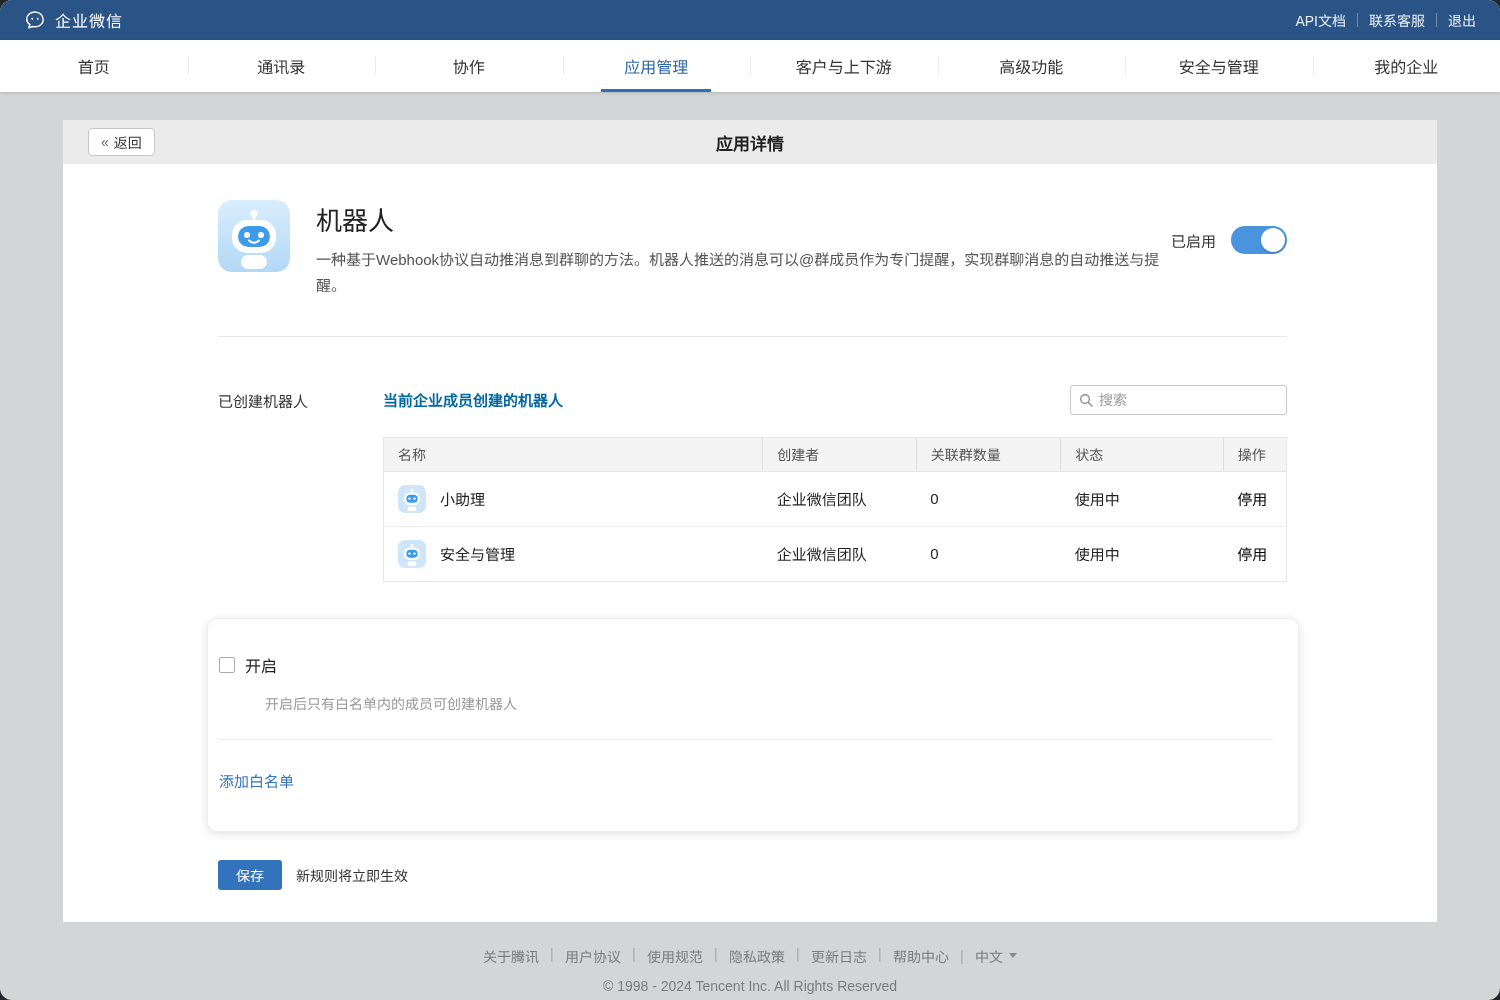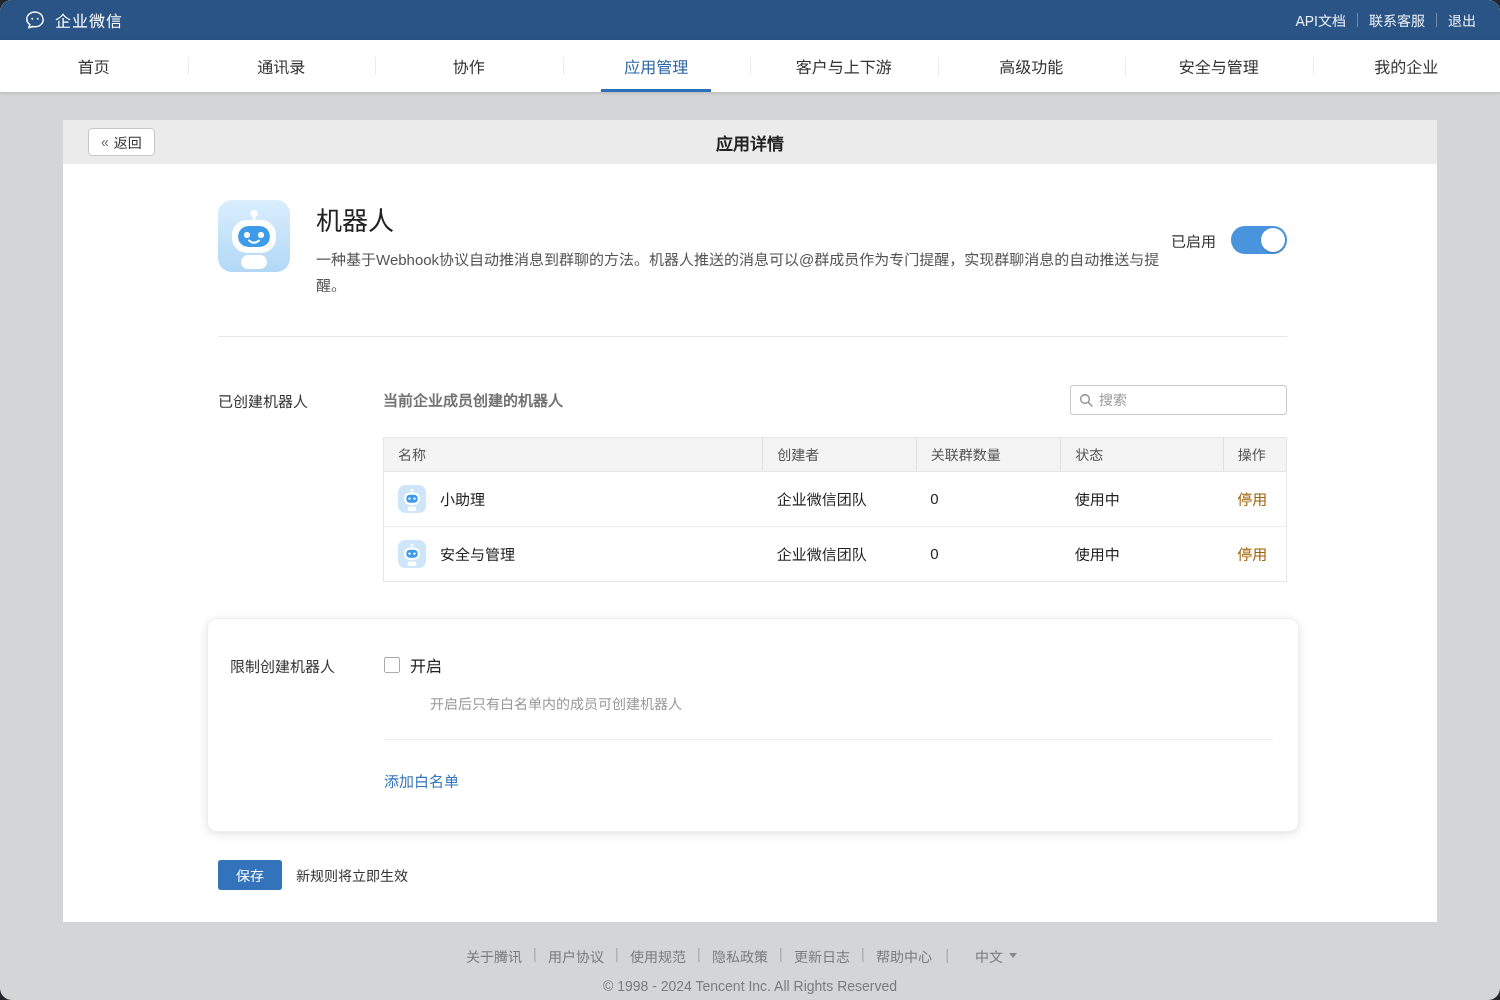--- a/index.html
+++ b/index.html
@@ -78,21 +78,21 @@
     background:#fff; box-shadow:0 1px 2px rgba(0,0,0,0.2);
   }
   .divider { border-bottom:1px solid #e7e7e7; margin-top:36px; }
 
   
   .two-col { display:flex; }
   .col-label { width:165px; flex-shrink:0; font-size:15px; color:#333; padding-top:5px; }
   .col-body { flex:1; min-width:0; }
   .robots-section { margin-top:48px; }
   .section-head { display:flex; align-items:center; justify-content:space-between; }
-  .section-title { font-size:15px; font-weight:bold; color:#737373; }
+  .section-title { font-size:15px; font-weight:bold; color:#0369a1; }
   .search-box {
     width:217px; height:30px; background:#fff; border:1px solid #c9c9c9; border-radius:3px;
     display:flex; align-items:center; padding:0 8px; gap:6px; cursor:text;
   }
   .search-box input {
     border:none; outline:none; flex:1; font-size:14px; color:#333; background:transparent;
     font-family:"Liberation Sans","DejaVu Sans",sans-serif;
   }
   .search-box input::placeholder { color:#9a9a9a; }
 
@@ -103,21 +103,21 @@
   }
   table.robots thead th + th { border-left:1px solid #e0e0e0; }
   table.robots tbody td {
     height:55px; padding:0 14px; font-size:15px; color:#222; border-bottom:1px solid #ececec;
   }
   table.robots tbody tr:last-child td { border-bottom:none; }
   .name-cell { display:flex; align-items:center; gap:14px; }
   .robot-avatar { width:28px; height:28px; flex-shrink:0; }
   .col-name { width:42%; } .col-creator { width:17%; } .col-groups { width:16%; }
   .col-status { width:18%; } .col-action { width:7%; }
-  .action-link { color:#a16207; cursor:pointer; }
+  .action-link { color:#000000; cursor:pointer; }
 
   
   .restrict-card {
     margin:36px -12px 0 -11px; background:#fff; border:1px solid #efefef; border-radius:10px;
     box-shadow:0 2px 10px rgba(0,0,0,0.12); padding:34px 25px 40px 11px;
   }
   .checkbox-row { display:flex; align-items:center; gap:10px; }
   .checkbox {
     width:16px; height:16px; border:1px solid #aaa; border-radius:2px; background:#fff; cursor:pointer;
   }
@@ -135,21 +135,21 @@
   }
   .save-note { font-size:14px; color:#333; }
 
   
   .footer { margin-top:auto; padding:24px 0 16px; text-align:center; }
   .footer-links { display:flex; justify-content:center; align-items:center; font-size:14px; color:#7c7c7c; }
   .footer-link { padding:0 13px; cursor:pointer; position:relative; }
   .footer-link + .footer-link::before, .lang-select::before {
     content:"|"; position:absolute; left:-2px; color:#a9a9a9;
   }
-  .lang-select { position:relative; padding:0 30px; cursor:pointer; display:inline-flex; align-items:center; gap:6px;font-family:Liberation Mono, monospace; }
+  .lang-select { position:relative; padding:0 13px; cursor:pointer; display:inline-flex; align-items:center; gap:6px; }
   .caret-down {
     width:0; height:0; border-left:4px solid transparent; border-right:4px solid transparent;
     border-top:5px solid #8a8a8a; display:inline-block;
   }
   .footer-copy { margin-top:12px; font-size:14px; color:#7c7c7c; }
 </style>
 </head>
 <body>
 
 <div class="window">
@@ -300,21 +300,20 @@
                 <td>0</td>
                 <td>使用中</td>
                 <td><a class="action-link">停用</a></td>
               </tr>
             </tbody>
           </table>
         </div>
       </div>
 
       <div class="restrict-card two-col">
-        <div class="col-label" style="padding-left:11px; padding-top:2px;">限制创建机器人</div>
         <div class="col-body">
           <div class="checkbox-row">
             <span class="checkbox"></span>
             <span class="checkbox-label">开启</span>
           </div>
           <div class="restrict-hint">开启后只有白名单内的成员可创建机器人</div>
           <div class="card-divider"></div>
           <a class="whitelist-link">添加白名单</a>
         </div>
       </div>

